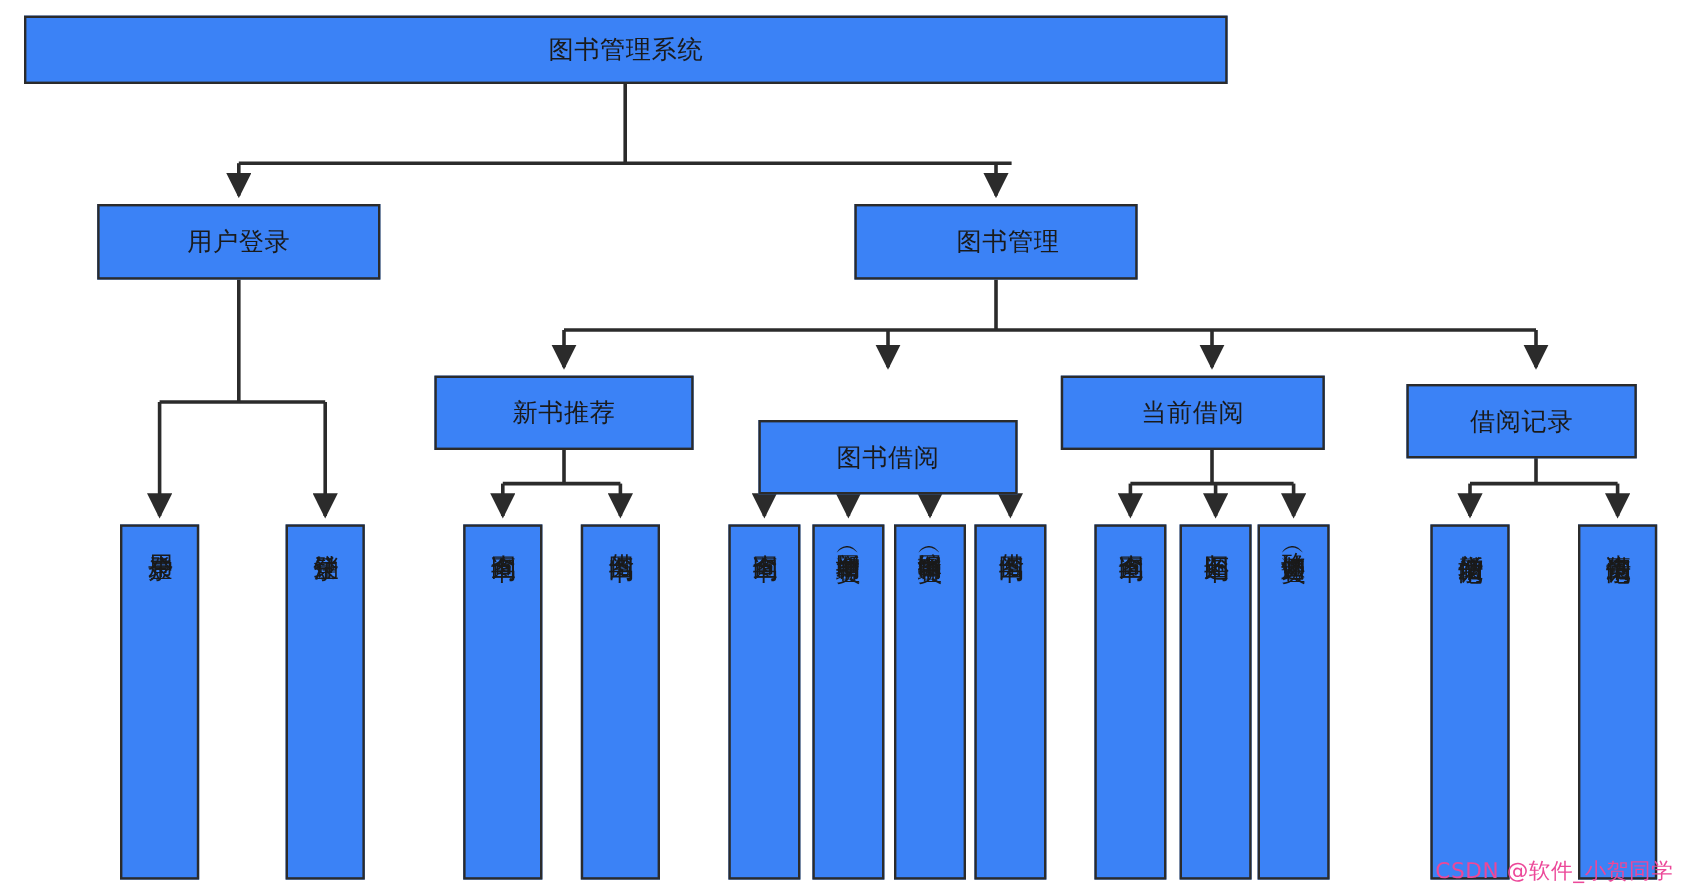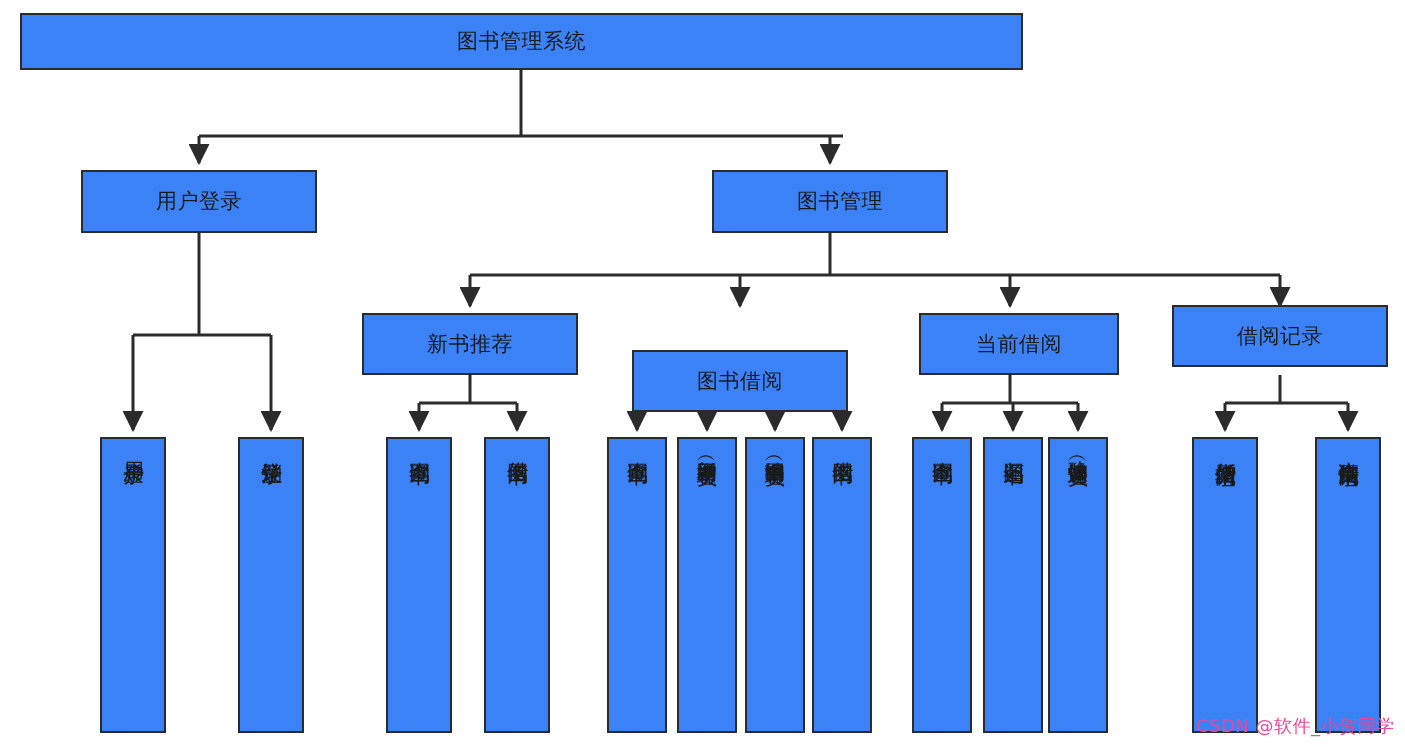--- a/index.html
+++ b/index.html
@@ -140,24 +140,24 @@
   <div class="node horizontal" style="left:712px; top:170px; width:236px; height:63px;padding-left:20px;">
     <span class="label">图书管理</span>
   </div>
 
   <div class="node horizontal" style="left:362px; top:313px; width:216px; height:62px;">
     <span class="label">新书推荐</span>
   </div>
   <div class="node horizontal" style="left:632px; top:313px; width:216px; height:62px;margin-top:37px;">
     <span class="label">图书借阅</span>
   </div>
-  <div class="node horizontal" style="left:919px; top:313px; width:200px; height:62px;">
+  <div class="node horizontal" style="left:884px; top:313px; width:220px; height:62px;">
     <span class="label">当前借阅</span>
   </div>
-  <div class="node horizontal" style="left:1172px; top:305px; width:216px; height:62px;">
+  <div class="node horizontal" style="left:1172px; top:320px; width:192px; height:62px;">
     <span class="label">借阅记录</span>
   </div>
 
   <div class="node vertical" style="left:100px; top:437px; width:66px; height:296px;">
     <span class="label">用户登录</span>
   </div>
   <div class="node vertical" style="left:238px; top:437px; width:66px; height:296px;">
     <span class="label">注销登录</span>
   </div>
   <div class="node vertical" style="left:386px; top:437px; width:66px; height:296px;">

